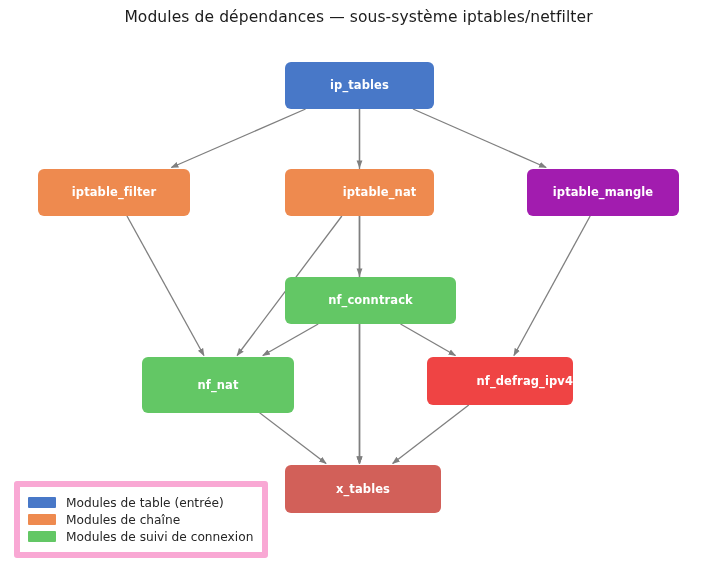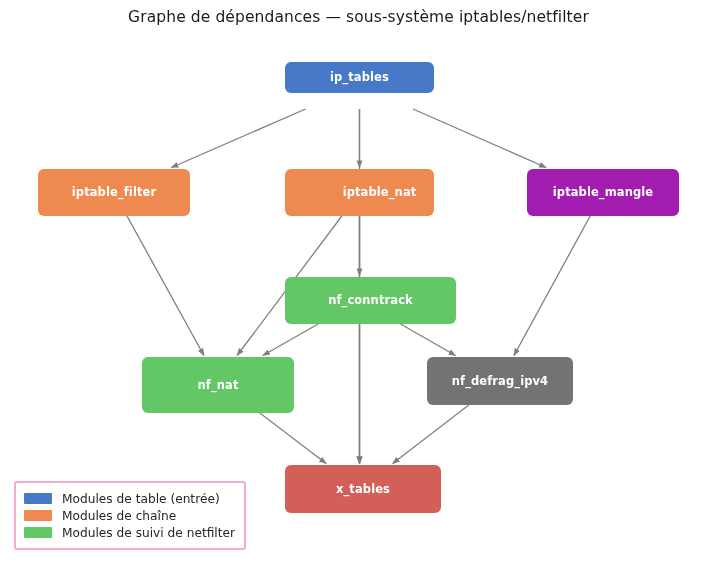--- a/index.html
+++ b/index.html
@@ -48,21 +48,21 @@
     font-family: "DejaVu Sans", sans-serif;
     letter-spacing: 0.1px;
     text-align: center;
     line-height: 1.1;
     user-select: none;
   }
   #legend {
     position: absolute;
     box-sizing: border-box;
     background: #ffffff;
-    border: 2px solid #f9a8d4;
+    border: 6px solid #f9a8d4;
     border-radius: 3px;
     padding: 7px 9px 7px 8px;
   }
   .legend-row {
     display: flex;
     align-items: center;
     height: 17px;
   }
   .legend-swatch {
     width: 28px;
@@ -76,21 +76,21 @@
     color: #262626;
     font-family: "DejaVu Sans", sans-serif;
     white-space: nowrap;
   }
 </style>
 </head>
 <body>
 
 <div id="canvas">
 
-  <div id="title">Graphe de dépendances — sous-système iptables/netfilter</div>
+  <div id="title">Modules de dépendances — sous-système iptables/netfilter</div>
 
   <svg id="edge-layer" width="717" height="580" viewBox="0 0 717 580">
       <defs>
         <marker id="arrow" viewBox="0 0 10 10" refX="9" refY="5" markerWidth="6" markerHeight="6" orient="auto-start-reverse" markerUnits="strokeWidth">
           <path d="M 0 1.2 L 10 5 L 0 8.8 z" fill="#7f7f7f"></path>
         </marker>
       </defs>
       <line x1="305.58" y1="109.00" x2="171.36" y2="167.50" stroke="#7f7f7f" stroke-width="1.3" marker-end="url(#arrow)"></line>
       <line x1="359.50" y1="109.00" x2="359.50" y2="167.50" stroke="#7f7f7f" stroke-width="1.3" marker-end="url(#arrow)"></line>
       <line x1="412.98" y1="109.00" x2="546.11" y2="167.50" stroke="#7f7f7f" stroke-width="1.3" marker-end="url(#arrow)"></line>
@@ -101,54 +101,54 @@
       <line x1="359.50" y1="216.00" x2="359.50" y2="463.50" stroke="#7f7f7f" stroke-width="1.3" marker-end="url(#arrow)"></line>
       <line x1="590.16" y1="216.00" x2="513.93" y2="355.50" stroke="#7f7f7f" stroke-width="1.3" marker-end="url(#arrow)"></line>
       <line x1="318.19" y1="324.00" x2="262.82" y2="355.50" stroke="#7f7f7f" stroke-width="1.3" marker-end="url(#arrow)"></line>
       <line x1="400.52" y1="324.00" x2="455.49" y2="355.50" stroke="#7f7f7f" stroke-width="1.3" marker-end="url(#arrow)"></line>
       <line x1="359.50" y1="324.00" x2="359.50" y2="463.50" stroke="#7f7f7f" stroke-width="1.3" marker-end="url(#arrow)"></line>
       <line x1="249.44" y1="405.00" x2="326.09" y2="463.50" stroke="#7f7f7f" stroke-width="1.3" marker-end="url(#arrow)"></line>
       <line x1="468.78" y1="405.00" x2="392.67" y2="463.50" stroke="#7f7f7f" stroke-width="1.3" marker-end="url(#arrow)"></line>
     </svg>
 
   <div id="node-layer">
-      <div class="node" style="left: 285px; top: 62px; width: 149px; height: 31px; background: rgb(72, 120, 200);">
+      <div class="node" style="left: 285px; top: 62px; width: 149px; height: 47px; background: rgb(72, 120, 200);">
         <span>ip_tables</span>
       </div>
       <div class="node" style="left: 38px; top: 169px; width: 152px; height: 47px; background: rgb(238, 138, 79);">
         <span>iptable_filter</span>
       </div>
       <div class="node" style="left: 285px; top: 169px; width: 149px; height: 47px; background: rgb(238, 138, 79); padding-left: 40px;">
         <span>iptable_nat</span>
       </div>
       <div class="node" style="left: 527px; top: 169px; width: 152px; height: 47px; background: #a21caf; align-items: center;">
         <span>iptable_mangle</span>
       </div>
       <div class="node" style="left: 285px; top: 277px; width: 171px; height: 47px; background: rgb(99, 199, 101);">
         <span>nf_conntrack</span>
       </div>
       <div class="node" style="left: 142px; top: 357px; width: 152px; height: 56px; background: rgb(99, 199, 101);">
         <span>nf_nat</span>
       </div>
-      <div class="node" style="left: 427px; top: 357px; width: 146px; height: 48px; background: #737373;">
+      <div class="node" style="left: 427px; top: 357px; width: 146px; height: 48px; background: #ef4444; justify-content: flex-end;">
         <span>nf_defrag_ipv4</span>
       </div>
       <div class="node" style="left: 285px; top: 465px; width: 156px; height: 48px; background: rgb(210, 96, 89);">
         <span>x_tables</span>
       </div>
     </div>
 
   <div id="legend" style="left: 14px; top: 481px;">
       <div class="legend-row">
         <span class="legend-swatch" style="background: rgb(72, 120, 200);"></span>
         <span class="legend-label">Modules de table (entrée)</span>
       </div>
       <div class="legend-row">
         <span class="legend-swatch" style="background: rgb(238, 138, 79);"></span>
         <span class="legend-label">Modules de chaîne</span>
       </div>
       <div class="legend-row">
         <span class="legend-swatch" style="background: rgb(99, 199, 101);"></span>
-        <span class="legend-label">Modules de suivi de netfilter</span>
+        <span class="legend-label">Modules de suivi de connexion</span>
       </div>
     </div>
 
 </div>
 
 </body></html>

